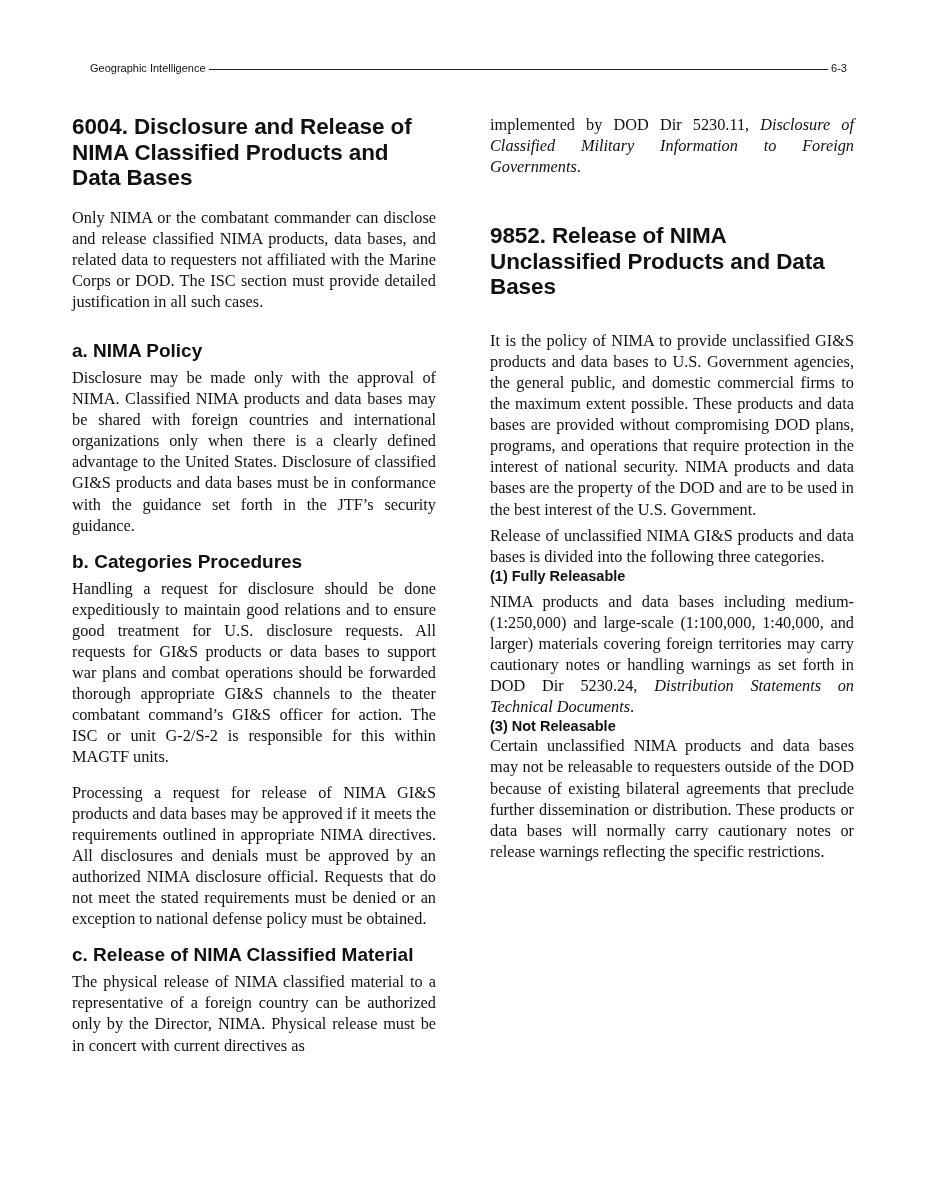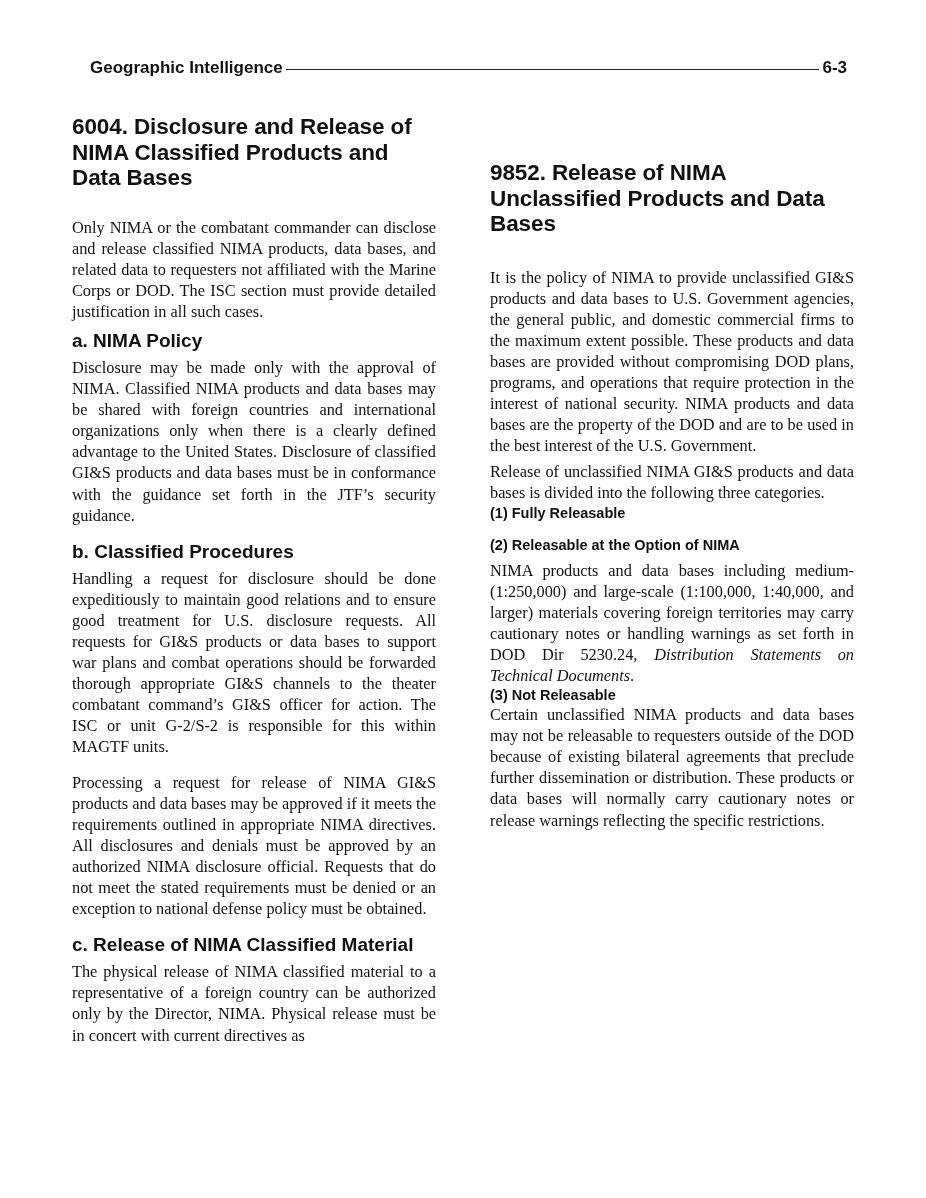--- a/index.html
+++ b/index.html
@@ -1,17 +1,17 @@
 <!DOCTYPE html>
 <html><head>
   <meta charset="utf-8">
   <style>
     html, body { margin: 0; padding: 0; background: #ffffff; }
     body { width: 926px; height: 1198px; position: relative; overflow: hidden; color: #111; }
-    .header { position: absolute; left: 90px; top: 58px; width: 757px; height: 20px; display: flex; align-items: center; font-family: "Liberation Sans", sans-serif; font-size: 17px; font-weight: bold; }
+    .header { position: absolute; left: 90px; top: 58px; width: 757px; height: 20px; display: flex; align-items: center; font-family: "Liberation Sans", sans-serif; font-size: 11px; font-weight: normal; }
     .header .rule { flex: 1; height: 0; border-top: 1px solid #222; margin: 0 3px; position: relative; top: 1px; }
     .col { position: absolute; top: 114px; width: 364px; }
     .col.left { left: 72px; }
     .col.right { left: 490px; }
     .h1 { font-family: "Liberation Sans", sans-serif; font-weight: bold; font-size: 22.5px; line-height: 25.5px; margin: 0; letter-spacing: -0.1px; }
     .h2 { font-family: "Liberation Sans", sans-serif; font-weight: bold; font-size: 19px; line-height: 22px; margin: 0; }
     .h3 { font-family: "Liberation Sans", sans-serif; font-weight: bold; font-size: 14.5px; line-height: 18px; margin: 0; }
     .p { font-family: "Liberation Serif", serif; font-size: 16.3px; line-height: 21.1px; margin: 0; text-align: justify; }
     .p i { font-style: italic; }
   </style>
@@ -19,40 +19,40 @@
 <body>
 
 <div class="header">
   <span>Geographic Intelligence</span>
   <span class="rule"></span>
   <span>6-3</span>
 </div>
 
 <div class="col left">
   <h1 class="h1">6004.  Disclosure and Release of NIMA Classified Products and Data Bases</h1>
-  <p class="p" style="margin-top:26px">Only NIMA or the combatant commander can disclose and release classified NIMA products, data bases, and related data to requesters not affiliated with the Marine Corps or DOD. The ISC section must provide detailed justification in all such cases.</p>
+  <p class="p" style="margin-top:16px">Only NIMA or the combatant commander can disclose and release classified NIMA products, data bases, and related data to requesters not affiliated with the Marine Corps or DOD. The ISC section must provide detailed justification in all such cases.</p>
 
-  <h2 class="h2" style="margin-top:8px">a.  NIMA Policy</h2>
+  <h2 class="h2" style="margin-top:28px">a.  NIMA Policy</h2>
   <p class="p" style="margin-top:5px">Disclosure may be made only with the approval of NIMA. Classified NIMA products and data bases may be shared with foreign countries and international organizations only when there is a clearly defined advantage to the United States. Disclosure of classified GI&amp;S products and data bases must be in conformance with the guidance set forth in the JTF’s security guidance.</p>
 
-  <h2 class="h2" style="margin-top:15px">b.  Classified Procedures</h2>
+  <h2 class="h2" style="margin-top:15px">b.  Categories Procedures</h2>
   <p class="p" style="margin-top:5px">Handling a request for disclosure should be done expeditiously to maintain good relations and to ensure good treatment for U.S. disclosure requests. All requests for GI&amp;S products or data bases to support war plans and combat operations should be forwarded thorough appropriate GI&amp;S channels to the theater combatant command’s GI&amp;S officer for action. The ISC or unit G-2/S-2 is responsible for this within MAGTF units.</p>
   <p class="p" style="margin-top:14px">Processing a request for release of NIMA GI&amp;S products and data bases may be approved if it meets the requirements outlined in appropriate NIMA directives. All disclosures and denials must be approved by an authorized NIMA disclosure official. Requests that do not meet the stated requirements must be denied or an exception to national defense policy must be obtained.</p>
 
   <h2 class="h2" style="margin-top:15px">c.  Release of NIMA Classified Material</h2>
   <p class="p" style="margin-top:5px">The physical release of NIMA classified material to a representative of a foreign country can be authorized only by the Director, NIMA. Physical release must be in concert with current directives as</p>
 </div>
 
 <div class="col right">
+  <p class="p"><span>implemented by DOD Dir 5230.11, </span><i>Disclosure of Classified Military Information to Foreign Governments</i><span>.</span></p>
 
   <h1 class="h1" style="margin-top:46px">9852.  Release of NIMA Unclassified Products and Data Bases</h1>
   <p class="p" style="margin-top:30px">It is the policy of NIMA to provide unclassified GI&amp;S products and data bases to U.S. Government agencies, the general public, and domestic commercial firms to the maximum extent possible. These products and data bases are provided without compromising DOD plans, programs, and operations that require protection in the interest of national security. NIMA products and data bases are the property of the DOD and are to be used in the best interest of the U.S. Government.</p>
 
   <p class="p" style="margin-top:5px">Release of unclassified NIMA GI&amp;S products and data bases is divided into the following three categories.</p>
 
   <h3 class="h3" style="margin-top:0">(1)  Fully Releasable</h3>
 
-  <h3 class="h3" style="margin-top:14px">(2)  Releasable at the Option of NIMA</h3>
   <p class="p" style="margin-top:6px"><span>NIMA products and data bases including medium- (1:250,000) and large-scale (1:100,000, 1:40,000, and larger) materials covering foreign territories may carry cautionary notes or handling warnings as set forth in DOD Dir 5230.24, </span><i>Distribution Statements on Technical Documents</i><span>.</span></p>
 
   <h3 class="h3" style="">(3)  Not Releasable</h3>
   <p class="p" style="">Certain unclassified NIMA products and data bases may not be releasable to requesters outside of the DOD because of existing bilateral agreements that preclude further dissemination or distribution. These products or data bases will normally carry cautionary notes or release warnings reflecting the specific restrictions.</p>
 </div>
 
 </body></html>

